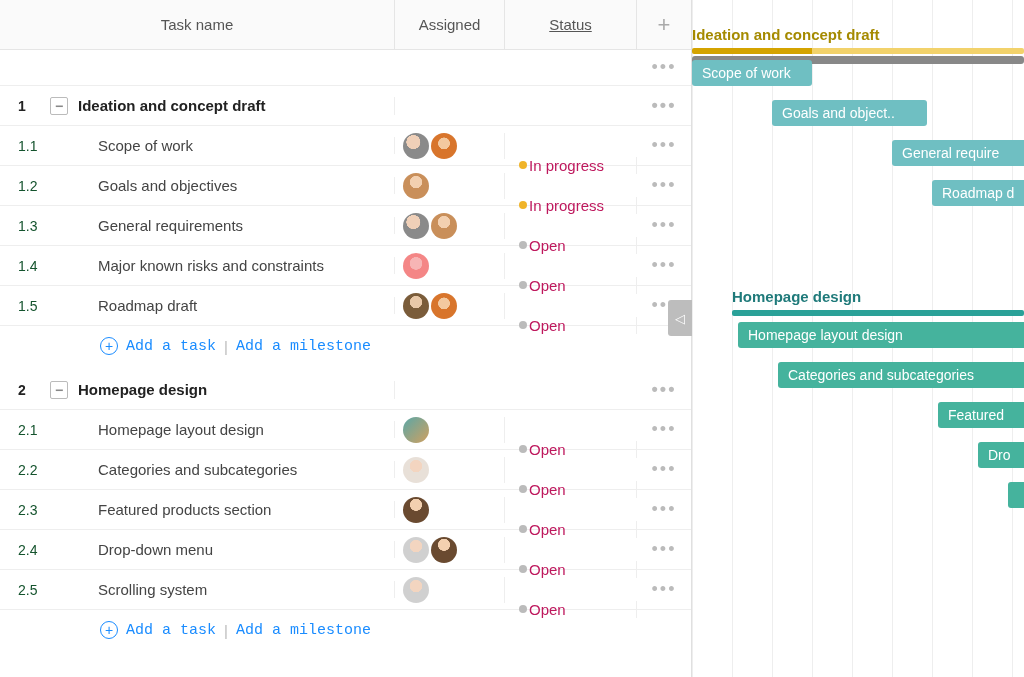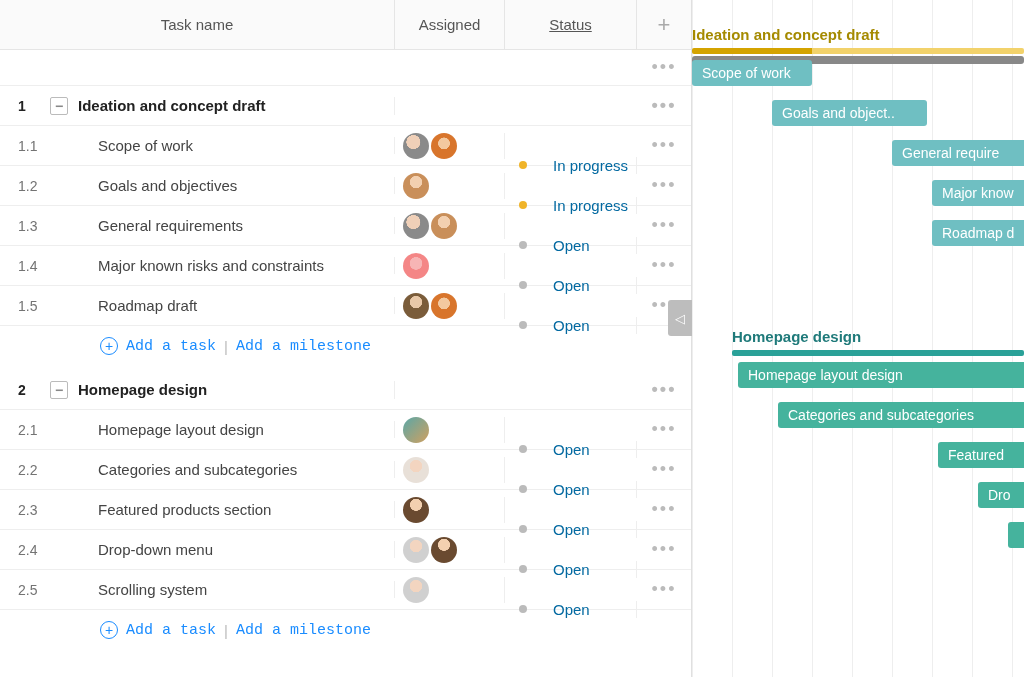--- a/index.html
+++ b/index.html
@@ -37,24 +37,24 @@
   .col-status { width: 132px; display:flex; align-items:center; justify-content:center; color:#555; border-right:1px solid #e5e5e5;text-decoration:underline; }
   .col-add    { width: 54px; display:flex; align-items:center; justify-content:center; }
   .plus-icon { font-size: 22px; color: #aaa; font-weight: 300; }
 
   .row {
     display: flex;
     height: 40px;
     border-bottom: 1px solid #eee;
     align-items: center;
   }
-  .row .wbs { width: 50px; padding-left: 18px; color: #737373; font-size: 14px; }
+  .row .wbs { width: 50px; padding-left: 18px; color: #14532d; font-size: 14px; }
   .row .name { flex: 1; display:flex; align-items:center; gap:10px; padding-right:8px; border-right:1px solid #eee; }
   .row .assign { width: 110px; display:flex; align-items:center; gap:2px; padding-left:8px; border-right:1px solid #eee; }
-  .row .status { width: 132px; display:flex; align-items:center; gap:26px; padding-left:14px; border-right:1px solid #eee; color:#0369a1;margin-top:39px; }
+  .row .status { width: 132px; display:flex; align-items:center; gap:2px; padding-left:14px; border-right:1px solid #eee; color:#be185d;margin-top:39px; }
   .row .more   { width: 54px; display:flex; align-items:center; justify-content:center; }
 
   .row.blank .wbs, .row.blank .name { }
   .row.blank { height: 36px; }
 
   .row.group { font-weight: 700; color:#222; }
   .row.group .wbs { color:#222; font-weight:700; }
 
   .collapse-box {
     width: 18px; height: 18px;
@@ -428,23 +428,20 @@
       <div class="tl-row">
         <div class="tl-bar bar-teal" style="left:0;width:120px">Scope of work</div>
       </div>
       <div class="tl-row">
         <div class="tl-bar bar-teal" style="left:80px;width:155px">Goals and object..</div>
       </div>
       <div class="tl-row">
         <div class="tl-bar bar-teal" style="left:200px;width:140px">General require</div>
       </div>
       <div class="tl-row">
-        <div class="tl-bar bar-teal" style="left:240px;width:100px">Major know</div>
-      </div>
-      <div class="tl-row">
         <div class="tl-bar bar-teal" style="left:240px;width:100px">Roadmap d</div>
       </div>
 
       <div class="gap"></div>
 
       <div class="tl-group">
         <span class="tl-group-label g2-label">Homepage design</span>
         <span class="tl-group-bar g2-bar"></span>
       </div>
 

